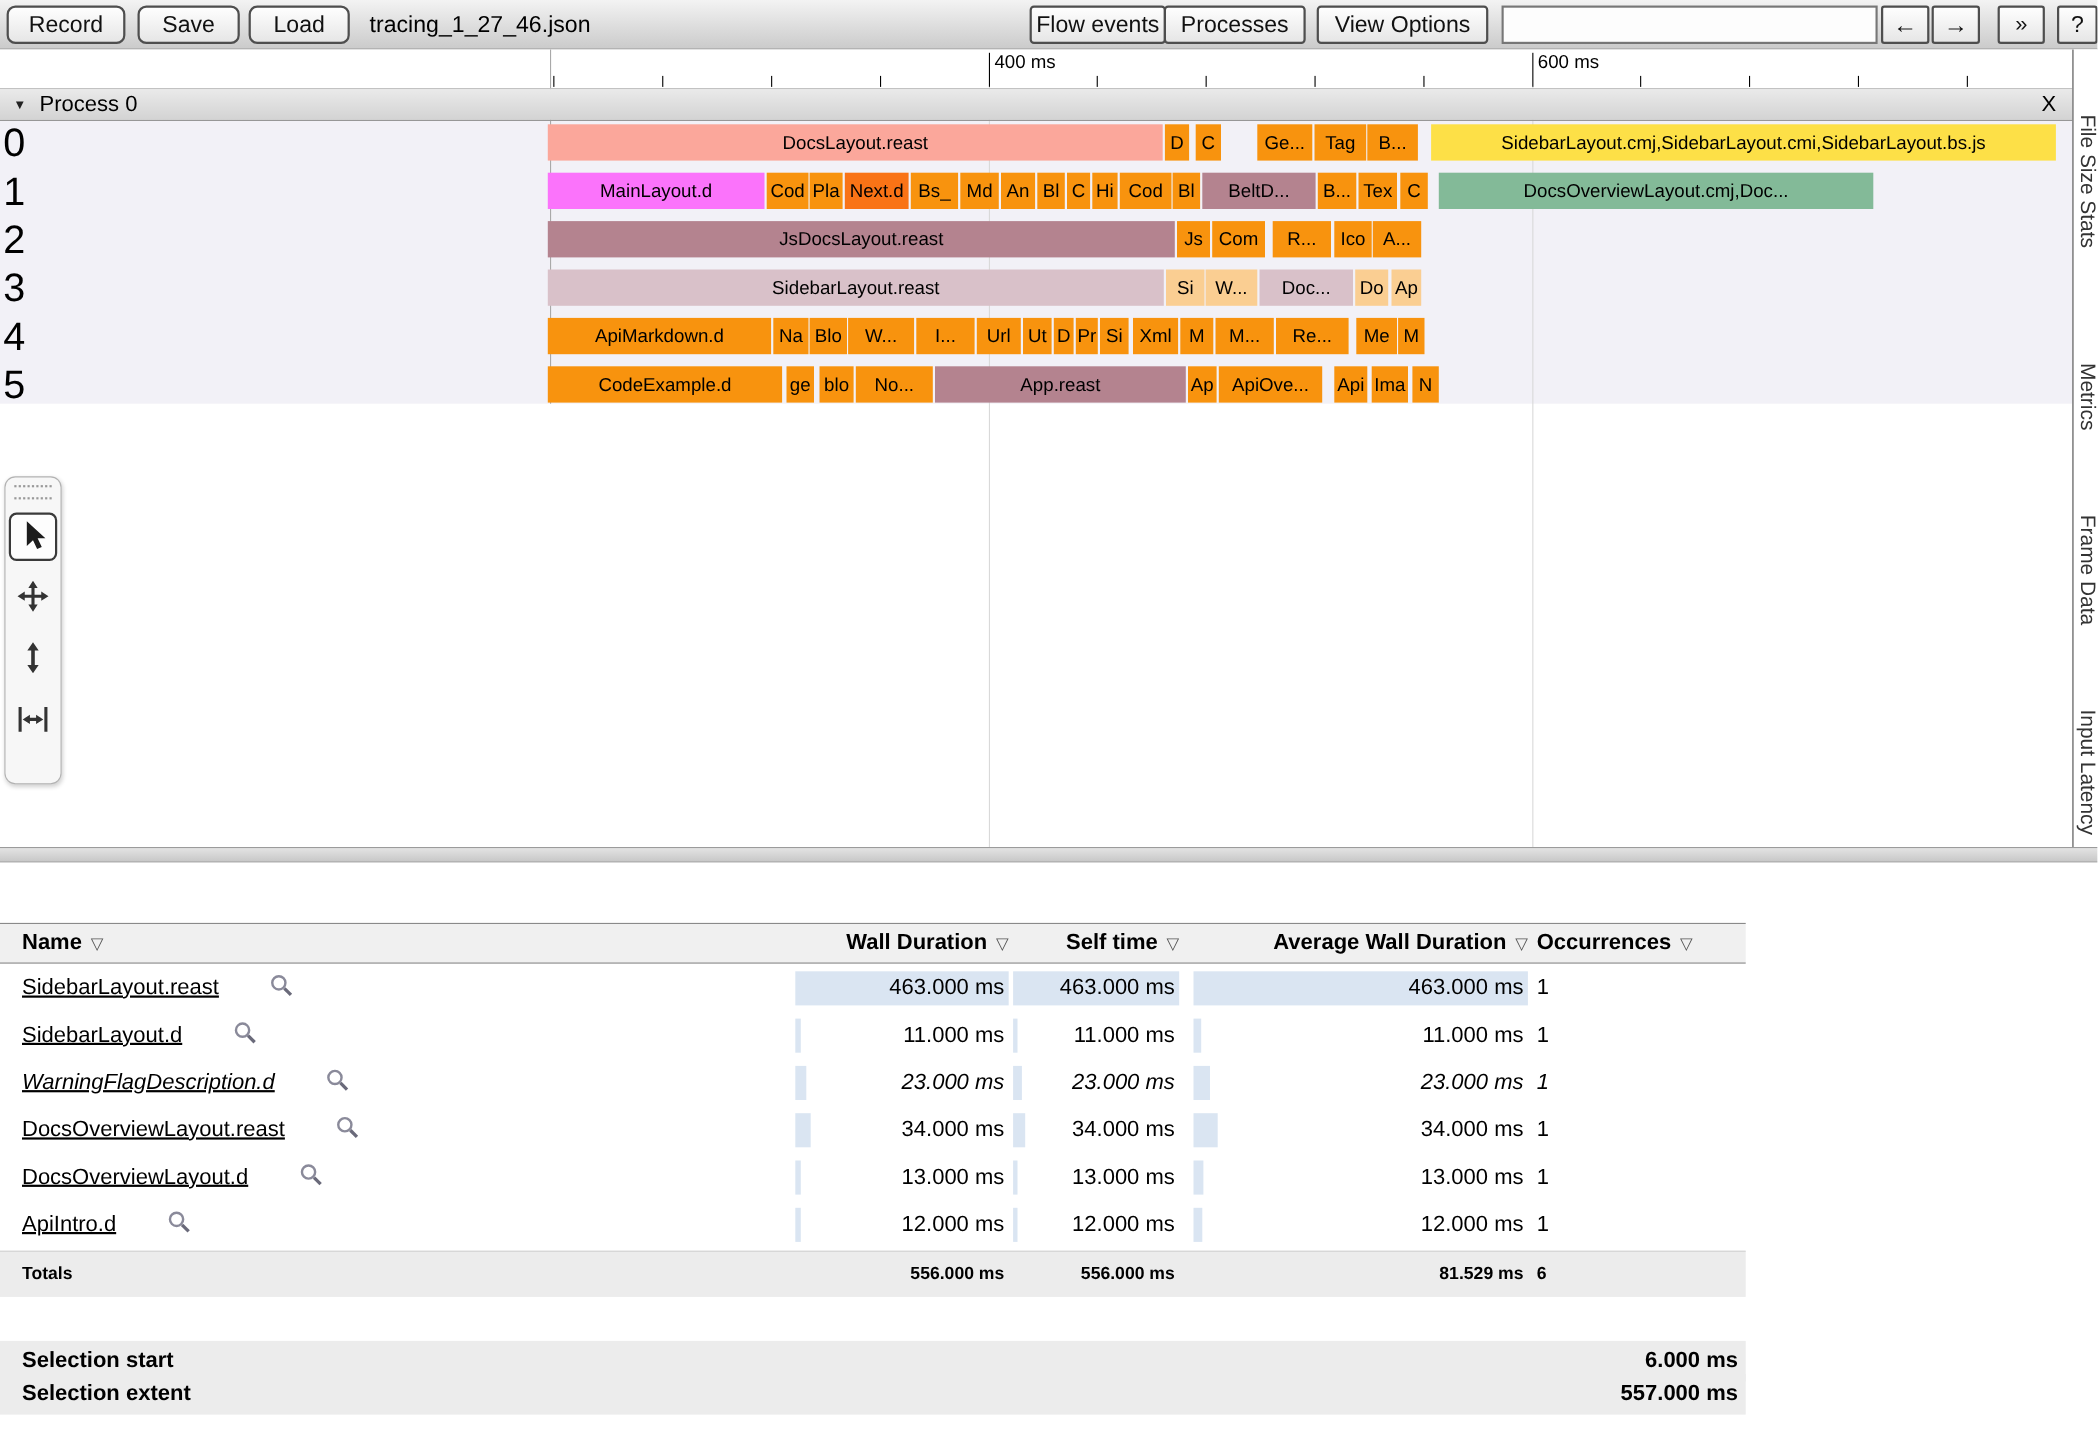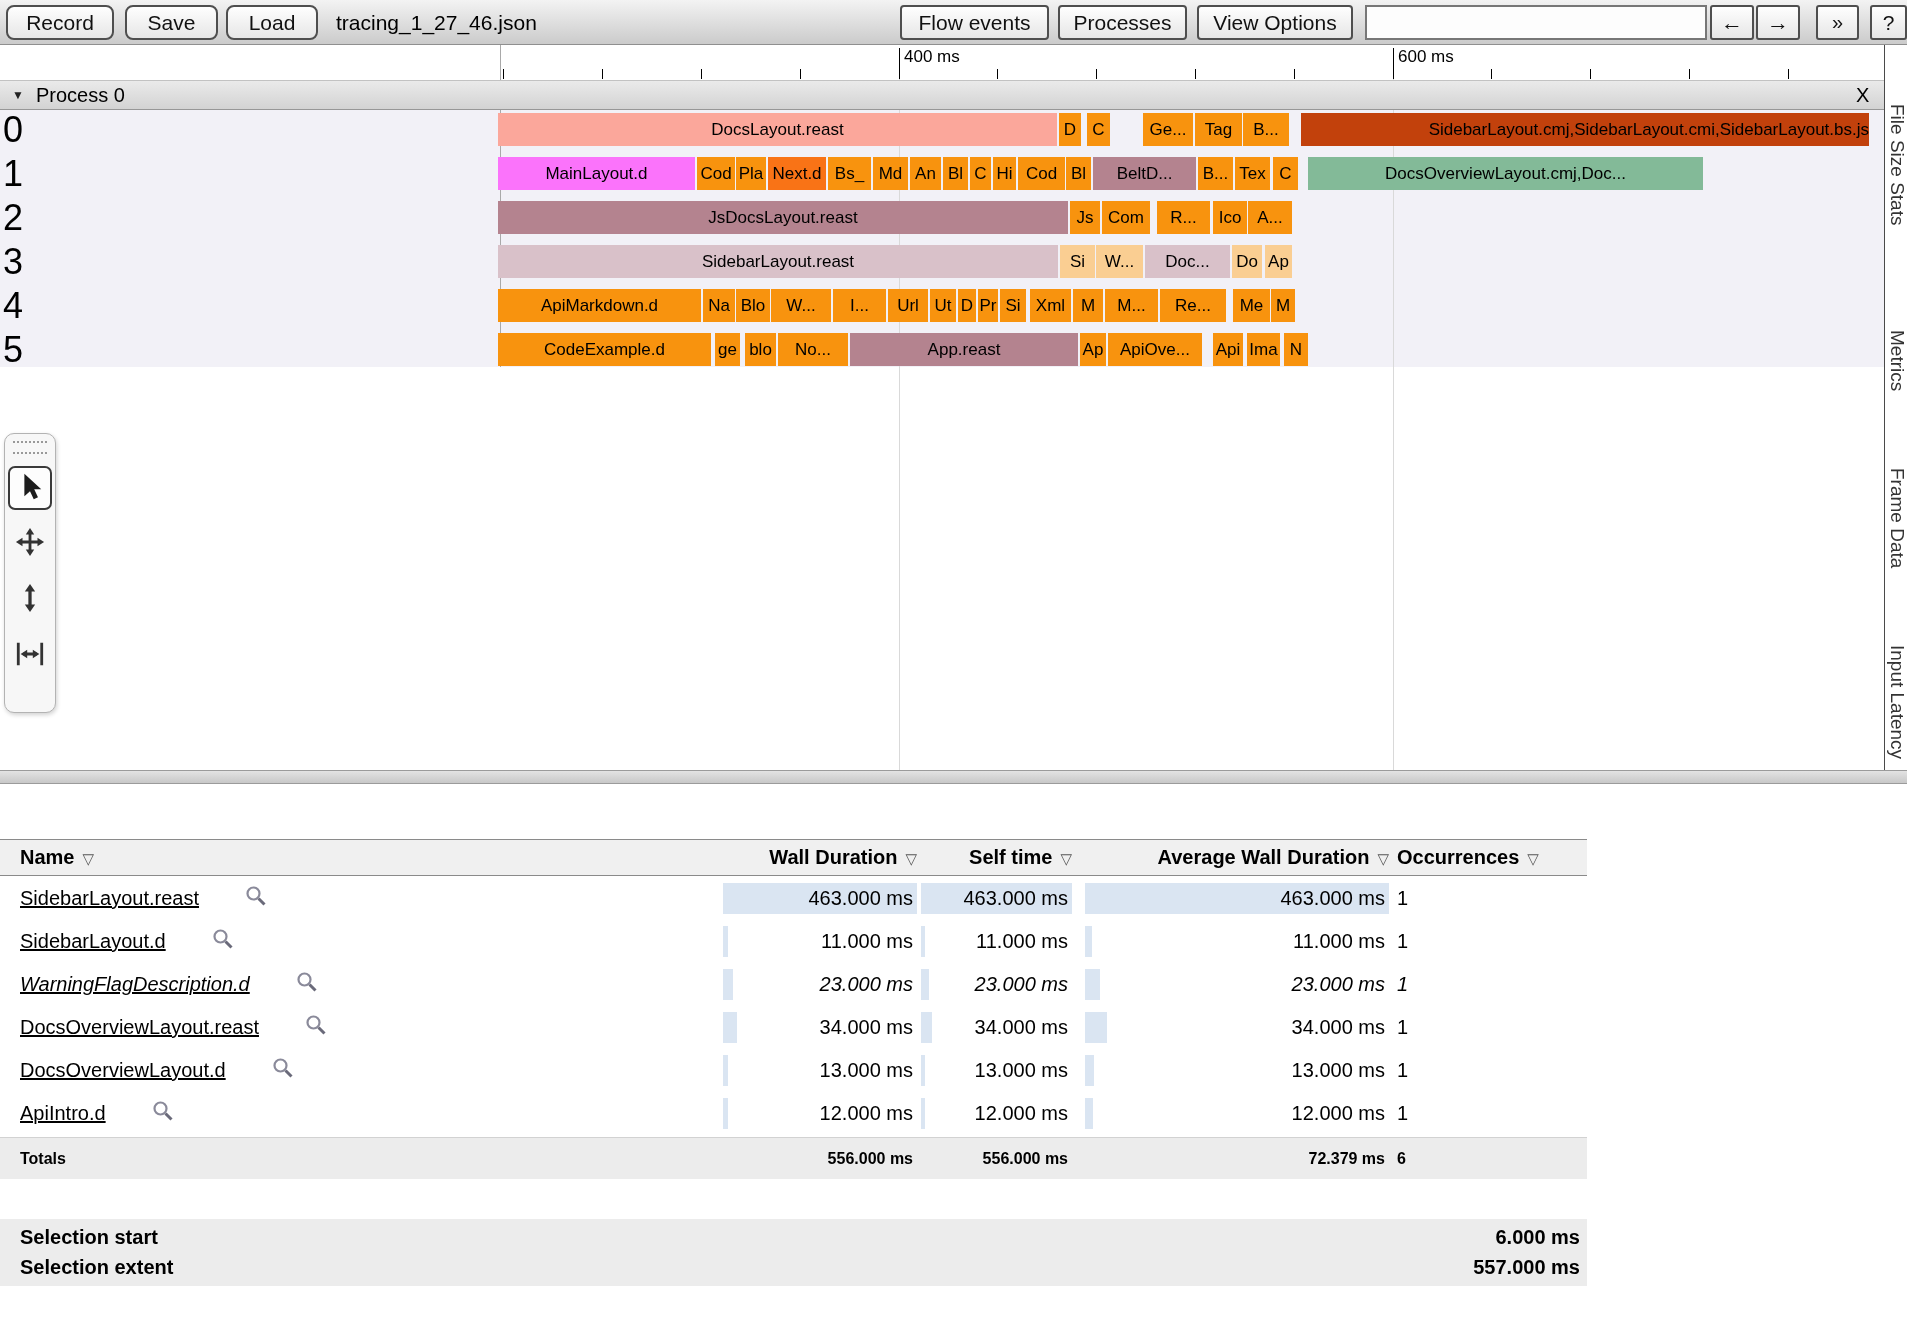--- a/index.html
+++ b/index.html
@@ -8,21 +8,21 @@
 
   
   #toolbar{position:absolute;left:0;top:0;width:1907px;height:45px;
     background:linear-gradient(#f3f3f3,#cbcbcb);border-bottom:1px solid #8f8f8f;box-sizing:border-box;}
   .tb-btn{position:absolute;top:5px;height:35px;box-sizing:border-box;border:2px solid #4e4e4e;
     border-radius:8px;background:linear-gradient(#fefefe,#e6e6e6);font-size:21px;color:#111;
     display:flex;align-items:center;justify-content:center;cursor:default;}
   .tb-btn.sq{border-radius:4px;border-width:2px;}
   #btn-record{left:6px;width:108px;} #btn-save{left:125px;width:93px;} #btn-load{left:226px;width:92px;}
   #trace-title{position:absolute;left:336px;top:0;height:45px;line-height:45px;font-size:21px;}
-  #btn-flow{left:900px;width:149px;text-align:right;} #btn-proc{left:1058px;width:129px;} #btn-view{left:1197px;width:156px;}
+  #btn-flow{left:936px;width:124px;text-align:right;} #btn-proc{left:1058px;width:129px;} #btn-view{left:1197px;width:156px;}
   #search-box{position:absolute;left:1365px;top:5px;width:342px;height:35px;box-sizing:border-box;
     border:2px solid #777;background:#fdfdfd;font-size:19px;padding:0 8px;font-family:"Liberation Sans",sans-serif;}
   #btn-back{left:1710px;width:44px;border-width:2px;border-radius:3px;font-size:22px;}
   #btn-fwd{left:1756px;width:44px;border-width:2px;border-radius:3px;font-size:22px;}
   #btn-more{left:1816px;width:43px;border-width:2px;border-radius:3px;font-size:20px;}
   #btn-help{left:1870px;width:37px;border-width:2px;border-radius:3px;font-size:21px;}
 
   
   #ruler{position:absolute;left:0;top:45px;width:1907px;height:34px;background:#fff;}
   .tick{position:absolute;bottom:0;width:1px;height:10px;background:#000;}
@@ -148,21 +148,21 @@
   </div>
 
   <div id="tracks">
       <div class="tracknum" style="top: 113px;">0</div>
       <div class="slice" title="DocsLayout.reast" style="left: 498px; top: 113px; width: 559px; background: rgb(251, 167, 155);">DocsLayout.reast</div>
       <div class="slice" title="D" style="left: 1059px; top: 113px; width: 22px; background: rgb(248, 147, 14);">D</div>
       <div class="slice" title="C" style="left: 1087px; top: 113px; width: 23px; background: rgb(248, 147, 14);">C</div>
       <div class="slice" title="Ge..." style="left: 1143px; top: 113px; width: 50px; background: rgb(248, 147, 14);">Ge...</div>
       <div class="slice" title="Tag" style="left: 1195px; top: 113px; width: 47px; background: rgb(248, 147, 14);">Tag</div>
       <div class="slice" title="B..." style="left: 1243px; top: 113px; width: 46px; background: rgb(248, 147, 14);">B...</div>
-      <div class="slice" title="SidebarLayout.cmj,SidebarLayout.cmi,SidebarLayout.bs.js" style="left: 1301px; top: 113px; width: 568px; background: #c2410c; text-align: right;">SidebarLayout.cmj,SidebarLayout.cmi,SidebarLayout.bs.js</div>
+      <div class="slice" title="SidebarLayout.cmj,SidebarLayout.cmi,SidebarLayout.bs.js" style="left: 1301px; top: 113px; width: 568px; background: #fde047;">SidebarLayout.cmj,SidebarLayout.cmi,SidebarLayout.bs.js</div>
       <div class="tracknum" style="top: 157px;">1</div>
       <div class="slice" title="MainLayout.d" style="left: 498px; top: 157px; width: 197px; background: rgb(251, 115, 251);">MainLayout.d</div>
       <div class="slice" title="Cod" style="left: 697px; top: 157px; width: 38px; background: rgb(248, 147, 14);">Cod</div>
       <div class="slice" title="Pla" style="left: 736px; top: 157px; width: 30px; background: rgb(248, 147, 14);">Pla</div>
       <div class="slice" title="Next.d" style="left: 768px; top: 157px; width: 58px; background: #f97316;">Next.d</div>
       <div class="slice" title="Bs_" style="left: 828px; top: 157px; width: 43px; background: rgb(248, 147, 14);">Bs_</div>
       <div class="slice" title="Md" style="left: 873px; top: 157px; width: 35px; background: rgb(248, 147, 14);">Md</div>
       <div class="slice" title="An" style="left: 910px; top: 157px; width: 31px; background: rgb(248, 147, 14);">An</div>
       <div class="slice" title="Bl" style="left: 943px; top: 157px; width: 25px; background: rgb(248, 147, 14);">Bl</div>
       <div class="slice" title="C" style="left: 970px; top: 157px; width: 21px; background: rgb(248, 147, 14);">C</div>
@@ -408,21 +408,21 @@
 
   <div id="totals">
     <span class="lab">Totals</span>
     <span class="ncell c-wall">
         <span class="val">556.000 ms</span>
       </span>
     <span class="ncell c-self">
         <span class="val">556.000 ms</span>
       </span>
     <span class="ncell c-avg">
-        <span class="val">72.379 ms</span>
+        <span class="val">81.529 ms</span>
       </span>
     <span class="c-occ">6</span>
   </div>
 
   <div id="selection-rows">
       <div class="selrow" style="top: 1219px;">
         <div class="lab">Selection start</div>
         <div class="val">6.000 ms</div>
       </div>
       <div class="selrow" style="top: 1249px;">

